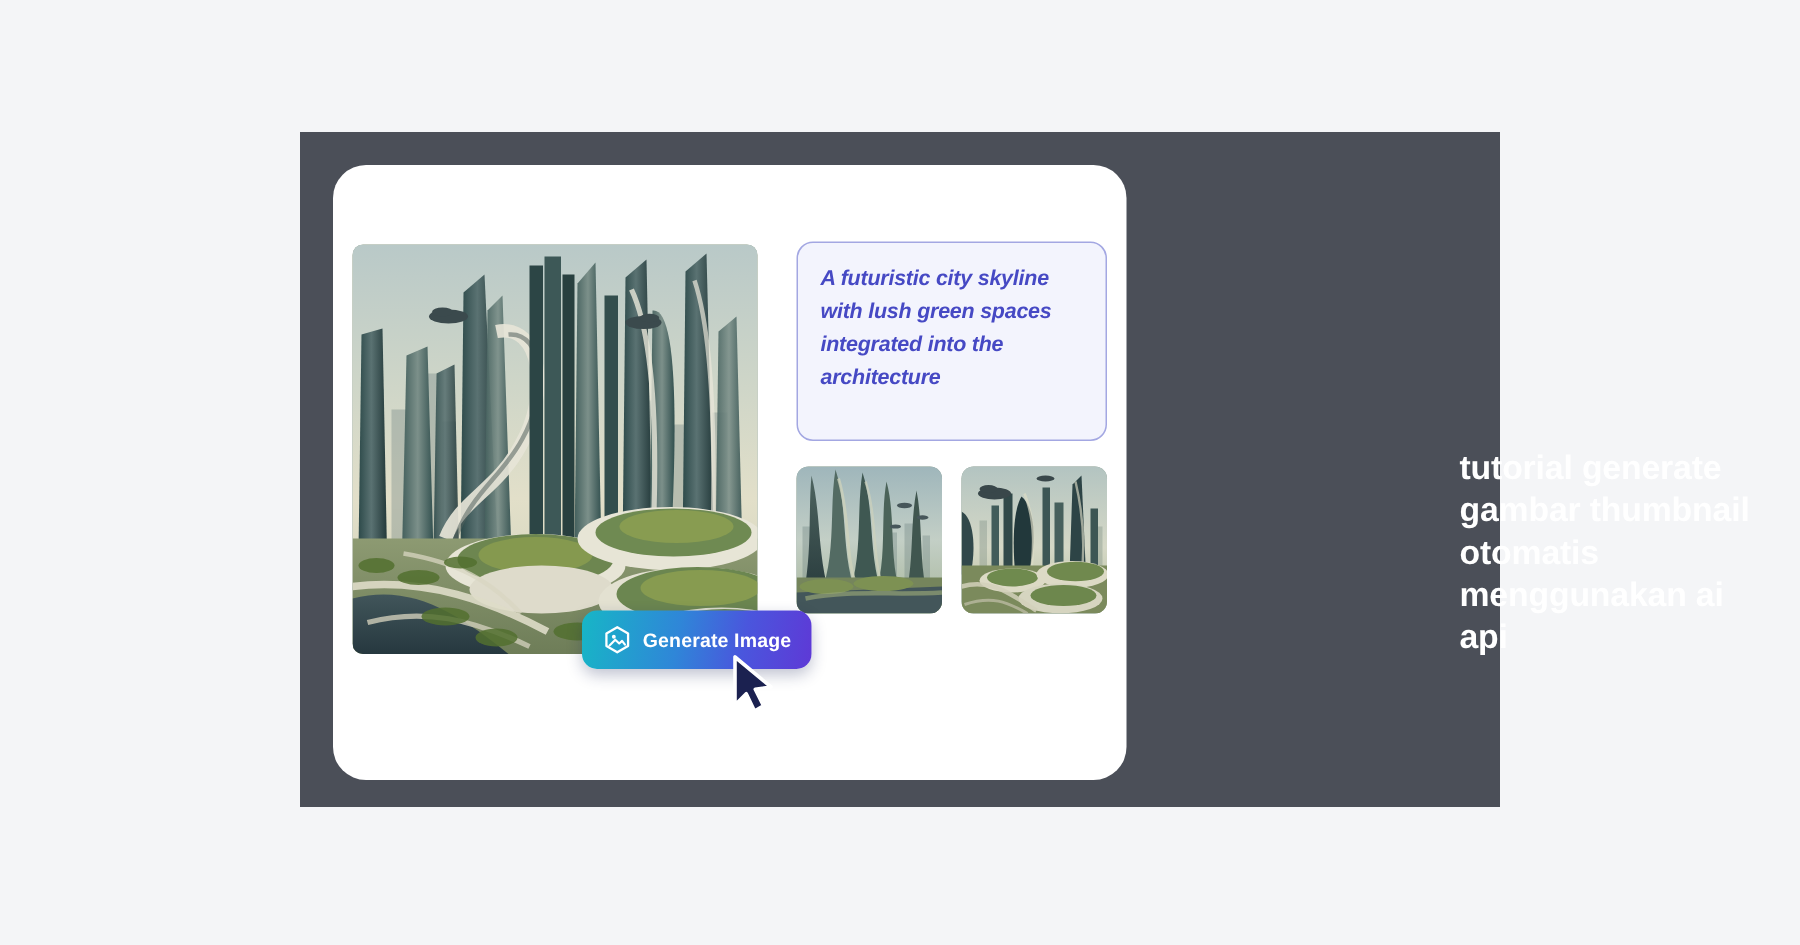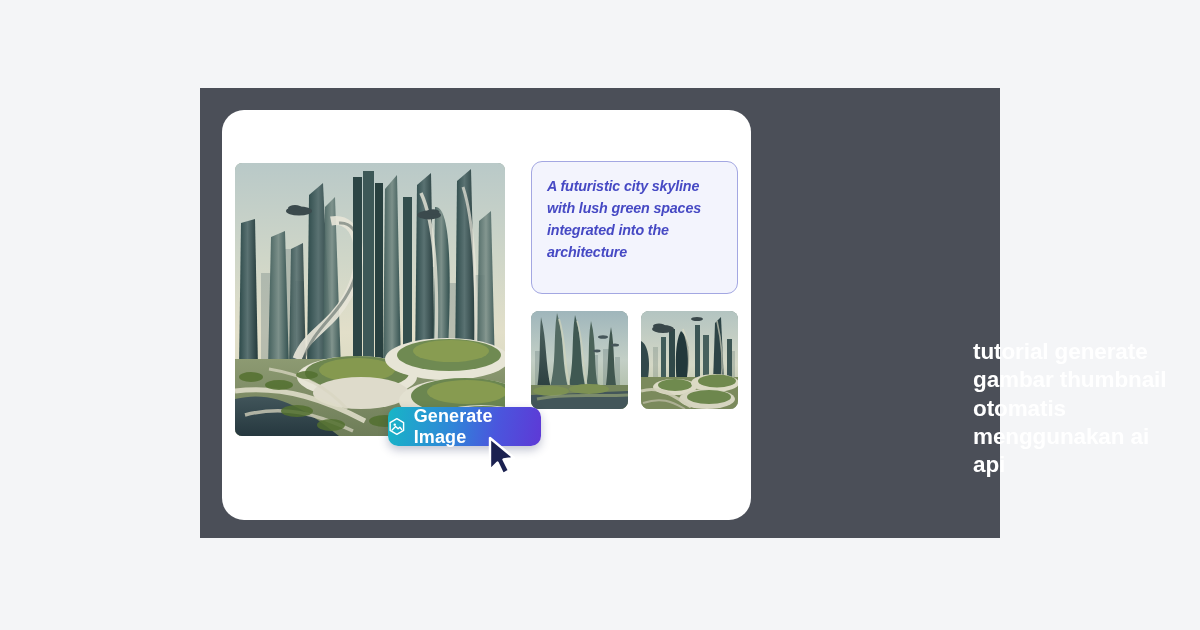--- a/index.html
+++ b/index.html
@@ -89,40 +89,39 @@
     position:absolute; left:166px; top:297px;
     width:153px; height:39px;
     border-radius:10px;
     background:linear-gradient(100deg,#17b6c6 0%,#2f86d8 42%,#4a56dd 70%,#5e39d6 100%);
     display:flex; align-items:center; justify-content:center;
     gap:8px;
     box-shadow:0 4px 10px rgba(30,40,90,.28);
     cursor:pointer;
   }
   .gen-label{
-    color:#ffffff; font-size:18px; font-weight:600; letter-spacing:.1px;
+    color:#ffffff; font-size:13px; font-weight:600; letter-spacing:.1px;
   }
 
   
   .cursor{
     position:absolute; left:259px; top:325px;
     width:40px; height:44px;
     pointer-events:none;
   }
 
   
   .title{
     position:absolute; left:773px; top:210px;
     width:200px;
     color:#ffffff;
     font-weight:bold;
     font-size:22.5px;
     line-height:1.26;
     letter-spacing:-0.1px;
-    margin-top:40px;
   }
 </style>
 </head>
 <body>
 
 <div class="page">
 
   <div class="dark-panel">
 
     <div class="card">

